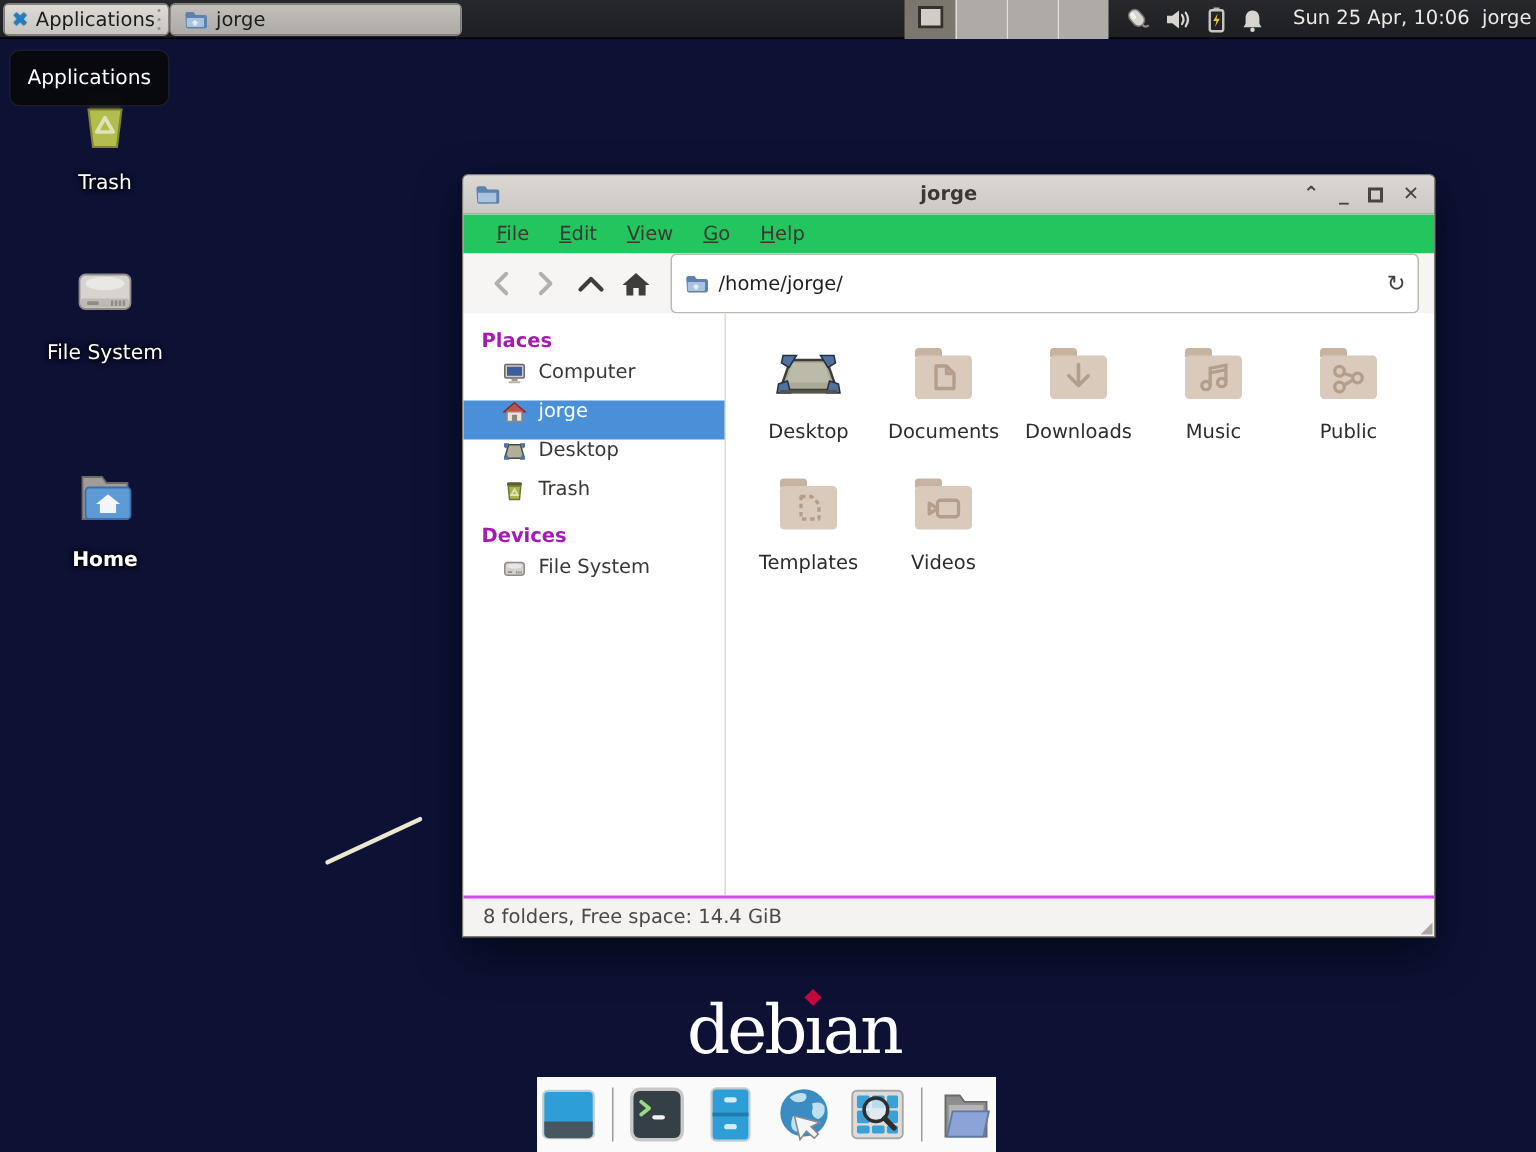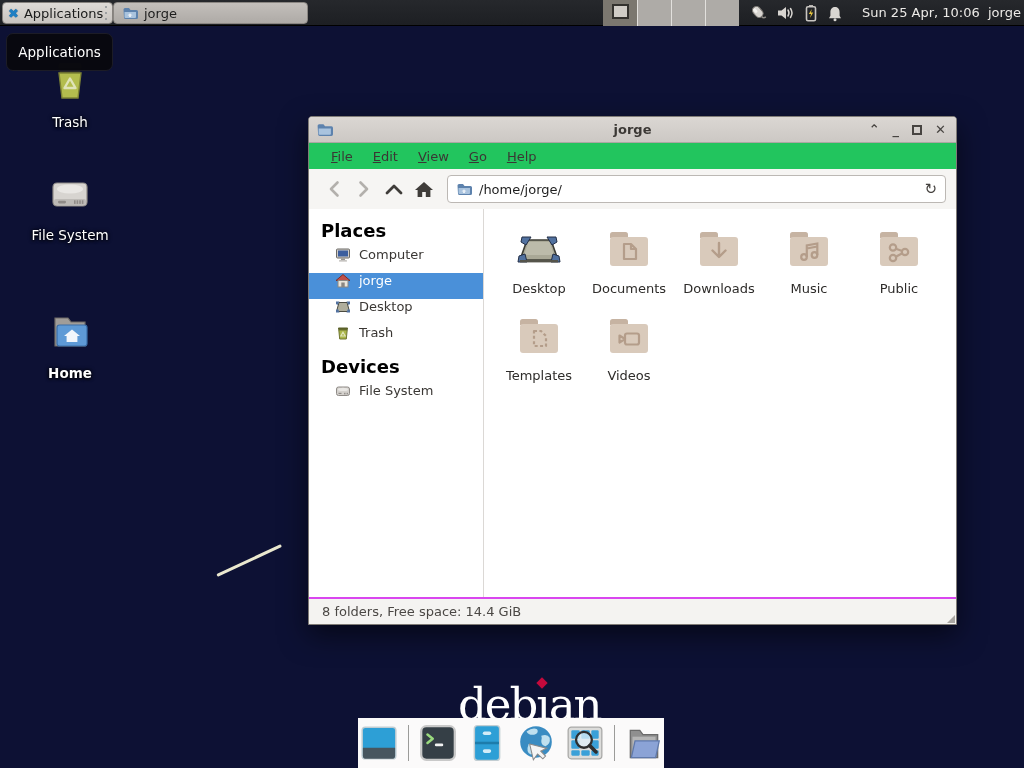--- a/index.html
+++ b/index.html
@@ -34,21 +34,21 @@
   .tooltip { position:absolute; left:6px; top:33px; width:107px; height:38px; background:rgba(8,8,14,0.96);
              border:1px solid #1c1c26; border-radius:7px; color:#fff; font-size:13.5px;
              display:flex; align-items:center; justify-content:center; z-index:60; }
 
   
   .desk-icon { position:absolute; width:96px; left:22px; text-align:center; z-index:10; }
   .desk-icon .dlabel { margin-top:5px; color:#fff; font-size:13.5px; text-shadow:0 1px 3px #000,0 0 4px #000; }
   #desk-trash { top:57px; }  #desk-fs { top:170px; }  #desk-home { top:308px;font-weight:bold; }
 
   
-  .debian-logo { position:absolute; left:458px; top:678px; color:#fff; font-family:"DejaVu Serif","Liberation Serif",serif;
+  .debian-logo { position:absolute; left:458px; top:660px; color:#fff; font-family:"DejaVu Serif","Liberation Serif",serif;
                  font-size:45px; letter-spacing:-2px; z-index:1; }
   .debian-logo .iwrap { position:relative; }
   .debian-logo .diamond { position:absolute; left:2px; top:1px; width:8px; height:8px;
                           background:#c40a3c; transform:rotate(45deg); }
   .swoosh { position:absolute; left:217px; top:574px; width:71px; height:3px; background:#eae8cf;
             border-radius:2px; transform:rotate(-25deg); transform-origin:0 50%; z-index:1; }
 
   
   .window { position:absolute; left:308px; top:116px; width:649px; height:509px; background:#fff;
             border:1px solid #7f7b76; border-radius:4px 4px 0 0; box-shadow:0 10px 28px rgba(0,0,0,.55); z-index:20;
@@ -62,27 +62,27 @@
   .tbtn { color:#474441; font-size:13px; line-height:1; cursor:default; font-weight:bold; }
   .tbtn.max { width:10px; height:10px; border:2px solid #474441; }
   .menubar { height:26px; background:#22c55e; display:flex; align-items:center; padding-left:12px; flex:0 0 26px; }
   .menu-item { display:inline-block; padding:4px 10px; font-size:13px; color:#3a3734; }
   .menu-item::first-letter { text-decoration:underline; }
   .toolbar { height:40px; background:#f6f5f3; display:flex; align-items:center; padding:0 10px 0 10px;
              flex:0 0 40px; }
   .nav-btn { width:30px; height:30px; display:flex; align-items:center; justify-content:center;
              font-size:22px; color:#3f3c39; border-radius:3px; }
   .nav-btn.disabled { color:#b3b0ac; }
-  .pathbar { flex:1; height:28px; margin-left:8px; background:#fff; border:1px solid #bcb8b4; border-radius:4px;
+  .pathbar { flex:1; height:40px; margin-left:8px; background:#fff; border:1px solid #bcb8b4; border-radius:4px;
              display:flex; align-items:center; padding:0 8px; gap:7px; }
   .pathbar .ptext { font-size:13px; color:#1e1e1e; flex:1; }
   .reload { font-size:15px; color:#45423f; }
   .winbody { flex:1; display:flex; min-height:0; }
   .sidebar { width:175px; border-right:1px solid #dbd8d5; padding-top:6px; background:#fff; }
-  .side-header { padding:5px 12px 6px 12px; font-weight:bold; font-size:18px; color:#000000; }
+  .side-header { padding:5px 12px 6px 12px; font-weight:bold; font-size:13px; color:#a21caf; }
   .side-item { height:26px; display:flex; align-items:flex-start; gap:8px; padding-left:26px;
                font-size:13px; color:#3a3734; }
   .side-item.selected { background:#4a90d9; color:#fff; }
   .files { flex:1; display:flex; flex-wrap:wrap; align-content:flex-start; padding:16px 0 0 10px; background:#fff; }
   .file-item { width:90px; margin-bottom:16px; display:flex; flex-direction:column; align-items:center; }
   .file-item .flabel { margin-top:8px; font-size:13px; color:#2e2c2a; }
   .statusbar { height:27px; background:#f4f3f1; border-top:2px solid #d946ef; display:flex; align-items:center;
                padding-left:13px; font-size:13px; color:#4b4845; flex:0 0 27px; position:relative; }
   .grip { position:absolute; right:1px; bottom:1px; width:0; height:0;
           border-left:8px solid transparent; border-bottom:8px solid #a9a6a2; }

